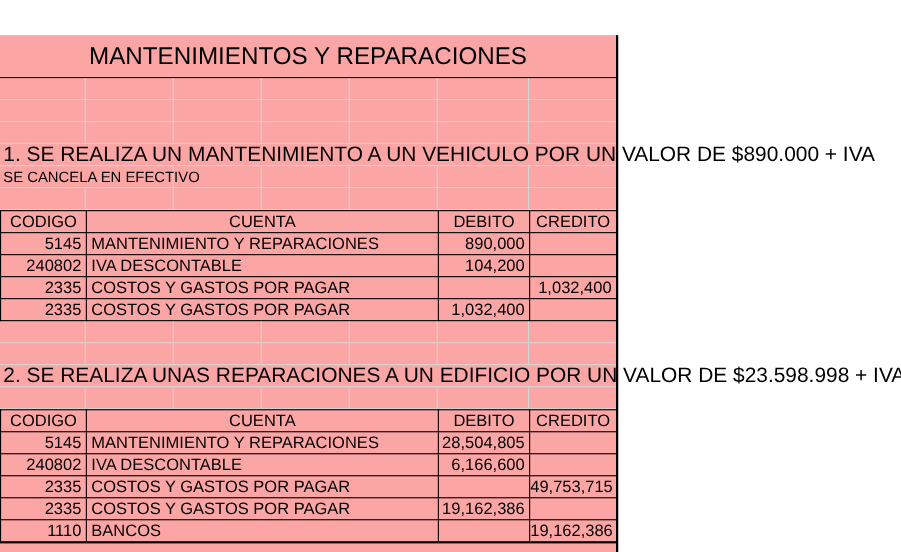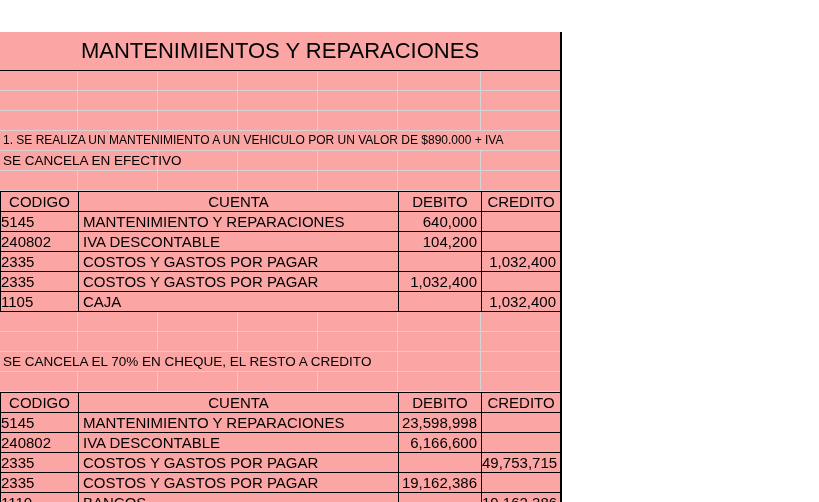--- a/index.html
+++ b/index.html
@@ -23,37 +23,37 @@
     height:39px;
     border-bottom:1px solid #000000;
     align-items:center; justify-content:center;
   }
   .title-cell { font-size:22px; white-space:nowrap; }
   .gc { height:100%; border-right:1px solid #d4d4d4; }
   .gc.last { border-right:none; }
   .w78{width:78px}.w80{width:80px}.w83{width:83px}.w79{width:79px}
   .w158{width:158px}.w398{width:398px}
   .desc {
-    font-size:12px; line-height:19px; padding-left:3px;
+    font-size:19px; line-height:19px; padding-left:3px;
     white-space:nowrap;
   }
   .tg {
     height:100%; font-size:13.5px; line-height:19px; padding-left:3px;
     white-space:nowrap; border-right:1px solid #d4d4d4;
   }
   table.jtable {
     border-collapse:collapse; table-layout:fixed; width:560px;
   }
   .jtable th, .jtable td {
     border:1px solid #000000; height:20px;
     font-size:15px; font-weight:normal;
     white-space:nowrap; overflow:hidden; padding:0;
   }
   .jtable th { text-align:center; }
-  .jtable td.codigo  { padding-right:4px; }
+  .jtable td.codigo  { text-align:right; padding-right:4px; }
   .jtable td.cuenta  { text-align:left;  padding-left:4px;  }
   .jtable td.debito, .jtable td.credito { text-align:right; padding-right:4px; }
   .jtable.bottom tr:last-child td { border-bottom:2px solid #000000; }
 </style>
 </head>
 <body>
 
 <div class="screen">
   <div class="sheet">
 
@@ -120,47 +120,41 @@
       <tbody>
           <tr>
         <th>CODIGO</th>
         <th>CUENTA</th>
         <th>DEBITO</th>
         <th>CREDITO</th>
       </tr>
       <tr>
         <td class="codigo">5145</td>
         <td class="cuenta">MANTENIMIENTO Y REPARACIONES</td>
-        <td class="debito">640,000</td>
+        <td class="debito">890,000</td>
         <td class="credito"></td>
       </tr>
       <tr>
         <td class="codigo">240802</td>
         <td class="cuenta">IVA DESCONTABLE</td>
         <td class="debito">104,200</td>
         <td class="credito"></td>
       </tr>
       <tr>
         <td class="codigo">2335</td>
         <td class="cuenta">COSTOS Y GASTOS POR PAGAR</td>
         <td class="debito"></td>
         <td class="credito">1,032,400</td>
       </tr>
       <tr>
         <td class="codigo">2335</td>
         <td class="cuenta">COSTOS Y GASTOS POR PAGAR</td>
         <td class="debito">1,032,400</td>
         <td class="credito"></td>
       </tr>
-      <tr>
-        <td class="codigo">1105</td>
-        <td class="cuenta">CAJA</td>
-        <td class="debito"></td>
-        <td class="credito">1,032,400</td>
-      </tr>
     </tbody>
       </table>
 
     <div class="row">
       <div class="gc w78"></div>
         <div class="gc w80"></div>
         <div class="gc w80"></div>
         <div class="gc w80"></div>
         <div class="gc w80"></div>
         <div class="gc w83"></div>
@@ -170,23 +164,21 @@
       <div class="gc w78"></div>
         <div class="gc w80"></div>
         <div class="gc w80"></div>
         <div class="gc w80"></div>
         <div class="gc w80"></div>
         <div class="gc w83"></div>
         <div class="gc w79 last"></div>
     </div>
 
     <div class="row">
-      <div class="tg w398">SE CANCELA EL 70% EN CHEQUE, EL RESTO A CREDITO</div>
-      <div class="gc w83"></div>
-        <div class="gc w79 last"></div>
+      <span class="desc">2. SE REALIZA UNAS REPARACIONES A UN EDIFICIO POR UN VALOR DE $23.598.998 + IVA</span>
     </div>
     <div class="row">
       <div class="gc w78"></div>
         <div class="gc w80"></div>
         <div class="gc w80"></div>
         <div class="gc w80"></div>
         <div class="gc w80"></div>
         <div class="gc w83"></div>
         <div class="gc w79 last"></div>
     </div>
@@ -201,21 +193,21 @@
       <tbody>
           <tr>
         <th>CODIGO</th>
         <th>CUENTA</th>
         <th>DEBITO</th>
         <th>CREDITO</th>
       </tr>
       <tr>
         <td class="codigo">5145</td>
         <td class="cuenta">MANTENIMIENTO Y REPARACIONES</td>
-        <td class="debito">23,598,998</td>
+        <td class="debito">28,504,805</td>
         <td class="credito"></td>
       </tr>
       <tr>
         <td class="codigo">240802</td>
         <td class="cuenta">IVA DESCONTABLE</td>
         <td class="debito">6,166,600</td>
         <td class="credito"></td>
       </tr>
       <tr>
         <td class="codigo">2335</td>

